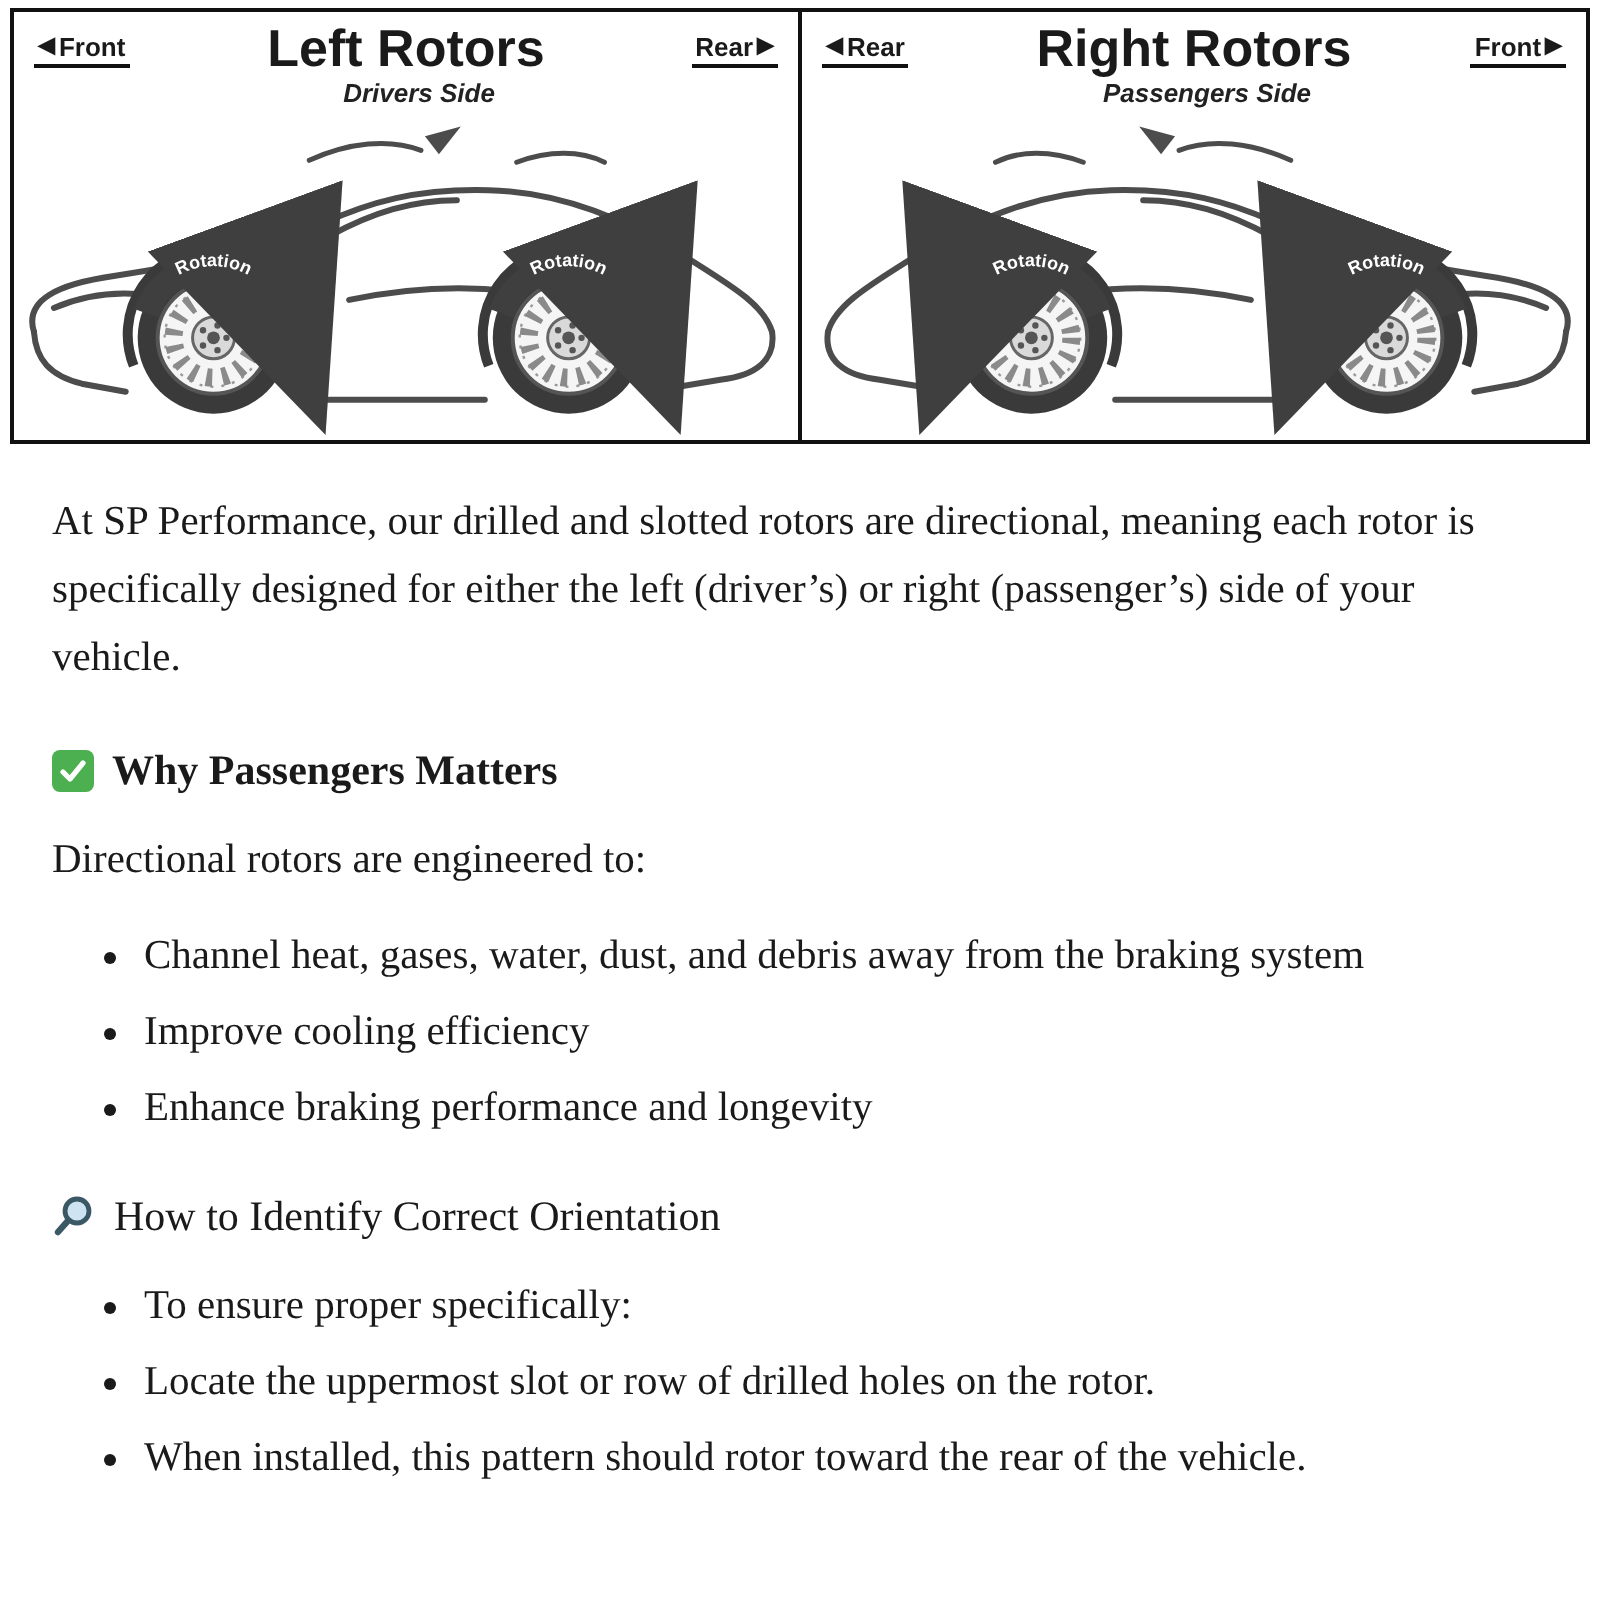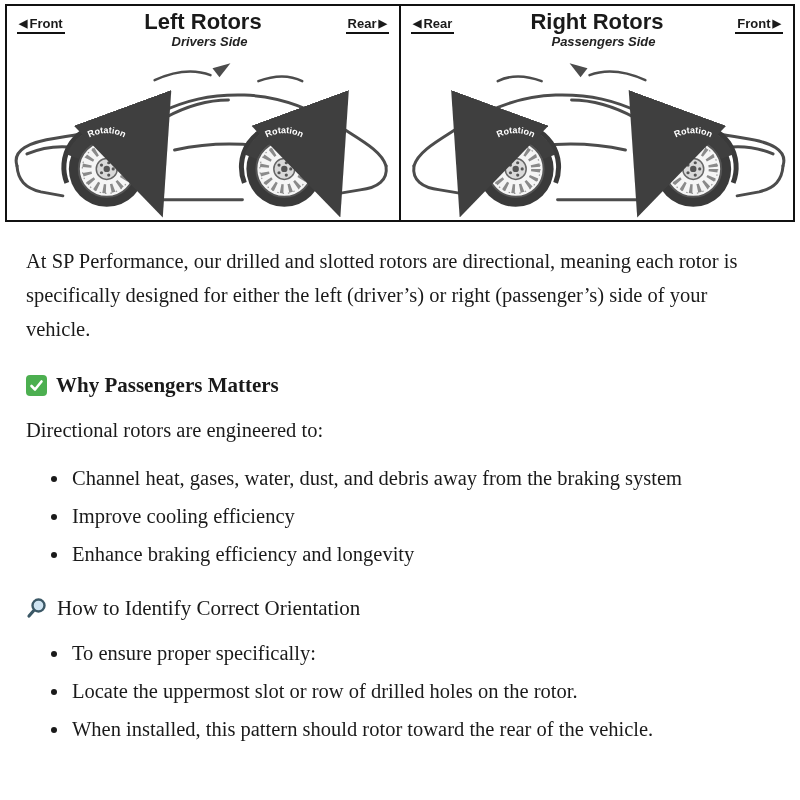--- a/index.html
+++ b/index.html
@@ -15,21 +15,21 @@
   .panel.left{border-right:2px solid #111;}
   .panel-header{position:relative;height:44px;font-family:"Liberation Sans", sans-serif;}
   .dir-label{
     position:absolute;top:6px;display:inline-flex;align-items:center;gap:2px;
     font-weight:bold;font-size:13px;border-bottom:2px solid #111;padding:0 2px 1px 2px;
   }
   .dir-label.at-left{left:10px;}
   .dir-label.at-right{right:10px;}
   .arr{font-size:11px;line-height:1;}
   .panel-titles{text-align:center;}
-  .panel-title{font-weight:bold;font-size:22px;line-height:1.1;}
+  .panel-title{font-weight:bold;font-size:26px;line-height:1.1;}
   .panel-sub{font-weight:bold;font-style:italic;font-size:13px;color:#222;padding-left:13px;}
   .car-svg{display:block;width:100%;height:166px;}
   
   .content{padding:14px 26px 0 26px;font-size:20.5px;line-height:1.66;}
   .content p{margin:8px 0 14px 0;}
   h2.sec{
     font-size:21px;margin:22px 0 10px 0;font-weight:bold;
     display:flex;align-items:center;gap:9px;
   }
   h3.sec{
@@ -163,21 +163,21 @@
         </svg>
     </span>
     <span>Why Passengers Matters</span>
   </h2>
 
   <p>Directional rotors are engineered to:</p>
 
   <ul>
     <li>Channel heat, gases, water, dust, and debris away from the braking system</li>
     <li>Improve cooling efficiency</li>
-    <li>Enhance braking efficiency and longevity</li>
+    <li>Enhance braking performance and longevity</li>
   </ul>
 
   <h3 class="sec">
     <span class="mag-icon">
       <svg width="22" height="22" viewBox="0 0 22 22">
         <circle cx="12.5" cy="8.5" r="6" fill="#cfe4f2" stroke="#3b5866" stroke-width="2.4"></circle>
         <line x1="7.6" y1="13.8" x2="3" y2="19" stroke="#3b5866" stroke-width="3.2" stroke-linecap="round"></line>
       </svg>
     </span>
     <span>How to Identify Correct Orientation</span>

